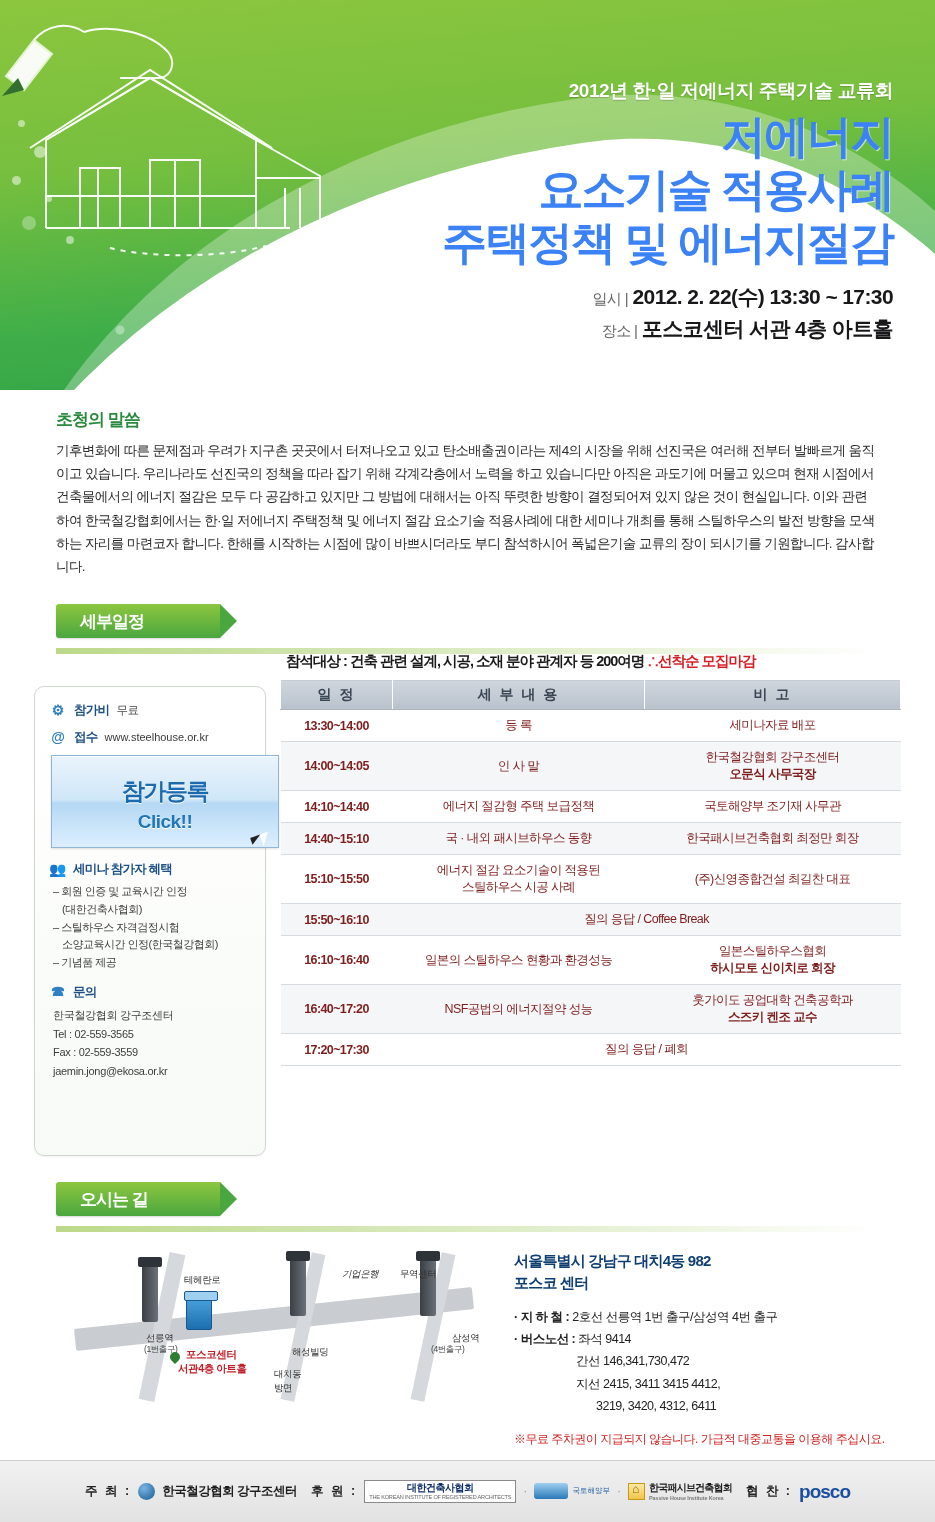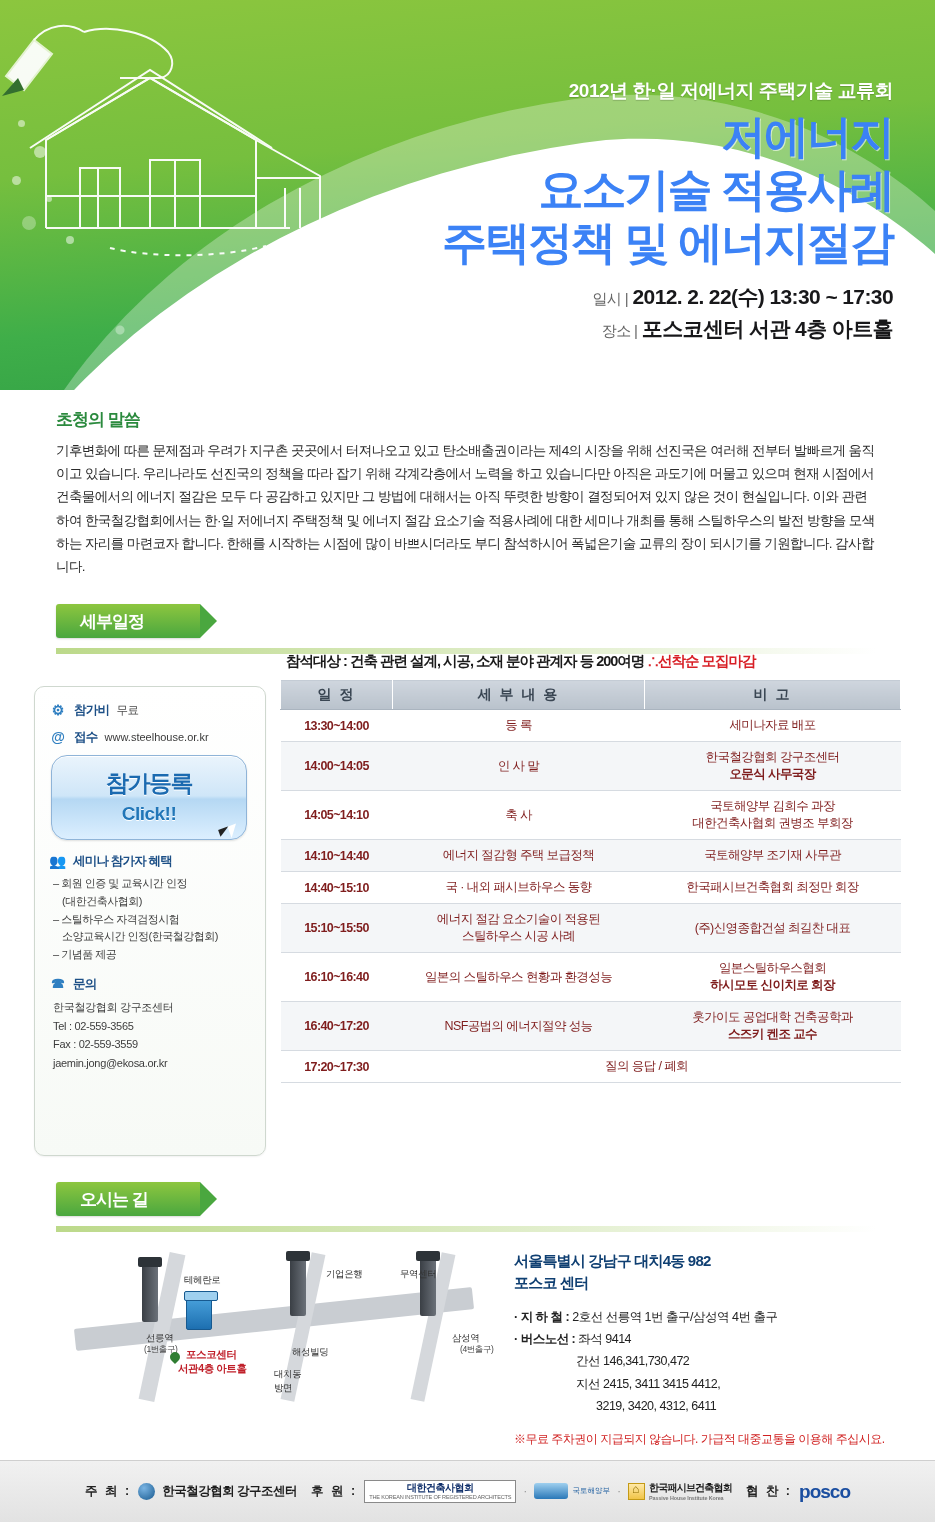--- a/index.html
+++ b/index.html
@@ -64,21 +64,21 @@
   .greeting { margin:18px 56px 0 56px; }
   .greeting h3 {
     margin:0 0 8px 0; font-size:17px; color:#2b8a3e; letter-spacing:-1px;
   }
   .greeting p {
     margin:0; font-size:13.5px; line-height:1.72; color:#2a2a2a; letter-spacing:-0.6px;
   }
 
   
   .ribbon {
-    position:relative; margin:26px 0 12px 56px; width:144px; height:34px;
+    position:relative; margin:26px 0 12px 56px; width:164px; height:34px;
     background:linear-gradient(180deg,#8dc63f,#4aa73f);
     border-radius:3px 0 0 3px;
     color:#fff; font-size:17px; font-weight:bold; letter-spacing:-1px;
     display:flex; align-items:center; padding-left:24px;
     box-shadow:0 1px 2px rgba(0,0,0,0.15);
   }
   .ribbon:after{
     content:""; position:absolute; right:-17px; top:0;
     border-top:17px solid transparent; border-bottom:17px solid transparent;
     border-left:17px solid #4aa73f;
@@ -102,23 +102,23 @@
   .lc-row{ display:flex; align-items:center; gap:7px; margin-bottom:9px;}
   .lc-ico{
     width:18px;height:18px;flex:0 0 18px; display:inline-flex;align-items:center;justify-content:center;
     color:#2f7fc1; font-size:14px; font-weight:bold;
   }
   .lc-lab{ font-size:12.5px; font-weight:bold; color:#1c4f86; letter-spacing:-0.7px;}
   .lc-val{ font-size:11.5px; color:#4a4a4a; letter-spacing:-0.5px;}
   .lc-url{ font-size:11px; color:#3a3a3a;}
 
   .reg-btn{
-    width:196px; margin:6px 0 12px 2px; border:1px solid #8fb4d8;
-    border-radius:16px; background:linear-gradient(180deg,#eaf4fc 0%, #cfe6f8 48%, #b5d8f3 52%, #dcefff 100%);
-    padding:12px 0 14px 0; text-align:center; position:relative;
+    width:228px; margin:6px 0 12px 2px; border:1px solid #8fb4d8;
+    border-radius:0; background:linear-gradient(180deg,#eaf4fc 0%, #cfe6f8 48%, #b5d8f3 52%, #dcefff 100%);
+    padding:20px 0 14px 0; text-align:center; position:relative;
     box-shadow:inset 0 1px 0 #fff, 0 1px 2px rgba(0,0,0,0.12);
   }
   .reg-btn .t1{
     display:block; font-size:23px; font-weight:bold; color:#1b6ab0; letter-spacing:-1.5px;
     text-shadow:0 1px 0 #fff;
   }
   .reg-btn .t2{
     display:block; margin-top:4px; font-size:19px; font-weight:bold; color:#2176b8; letter-spacing:-0.5px;
     text-shadow:0 1px 0 #fff;
   }
@@ -387,42 +387,38 @@
         </tr>
         <tr>
           <td class="time">14:00~14:05</td>
           <td class="desc">인 사 말</td>
           <td class="note">
             <div>한국철강협회 강구조센터</div>
             <div class="b">오문식 사무국장</div>
           </td>
         </tr>
         <tr>
-          <td class="time">14:05~14:10</td>
-          <td class="desc">축      사</td>
-          <td class="note">
-            <div>국토해양부 김희수 과장</div>
-            <div>대한건축사협회 권병조 부회장</div>
-          </td>
-        </tr>
-        <tr>
           <td class="time">14:10~14:40</td>
           <td class="desc">에너지 절감형 주택 보급정책</td>
           <td class="note">국토해양부 조기재 사무관</td>
         </tr>
         <tr>
           <td class="time">14:40~15:10</td>
           <td class="desc">국 · 내외 패시브하우스 동향</td>
           <td class="note">한국패시브건축협회 최정만 회장</td>
         </tr>
         <tr>
           <td class="time">15:10~15:50</td>
           <td class="desc" style="white-space:pre-line;">에너지 절감 요소기술이 적용된
 스틸하우스 시공 사례</td>
           <td class="note">(주)신영종합건설 최길찬 대표</td>
+        </tr>
+        <tr>
+          <td class="time">15:50~16:10</td>
+          <td class="full" colspan="2">질의 응답 / Coffee Break</td>
         </tr>
         <tr>
           <td class="time">16:10~16:40</td>
           <td class="desc">일본의 스틸하우스 현황과 환경성능</td>
           <td class="note">
             <div>일본스틸하우스협회</div>
             <div class="b">하시모토 신이치로 회장</div>
           </td>
         </tr>
         <tr>
@@ -455,28 +451,28 @@
     <div class="road rd-3"></div>
     <div class="road rd-4"></div>
 
     <div class="twr" style="left:108px; top:30px;"></div>
     <div class="twr" style="left:256px; top:24px;"></div>
     <div class="twr" style="left:386px; top:24px;"></div>
 
     <div class="blue-bldg" style="left:152px; top:62px;"></div>
 
     <div class="map-lab" style="left:150px; top:40px;">테헤란로</div>
-    <div class="map-lab" style="left:292px; top:34px;">기업은행</div>
+    <div class="map-lab" style="left:308px; top:34px;font-style:italic;">기업은행</div>
     <div class="map-lab" style="left:366px; top:34px;">무역센터</div>
     <div class="map-lab" style="left:258px; top:112px;">해성빌딩</div>
 
     <div class="map-lab" style="left:112px; top:98px;">선릉역</div>
     <div class="map-lab sm" style="left:110px; top:110px;">(1번출구)</div>
     <div class="map-lab" style="left:418px; top:98px;">삼성역</div>
-    <div class="map-lab sm" style="left:426px; top:110px;">(4번출구)</div>
+    <div class="map-lab sm" style="left:397px; top:110px;">(4번출구)</div>
     <div class="map-lab" style="left:240px; top:134px;">대치동</div>
     <div class="map-lab" style="left:240px; top:148px;">방면</div>
 
     <div class="map-lab red" style="left:152px; top:114px;">포스코센터</div>
     <div class="map-lab red" style="left:144px; top:128px;">서관4층 아트홀</div>
     <div class="map-pin" style="left:136px; top:118px;"></div>
   </div>
 
   <div class="dir-info">
     <div class="dir-addr">서울특별시 강남구 대치4동 982</div>

